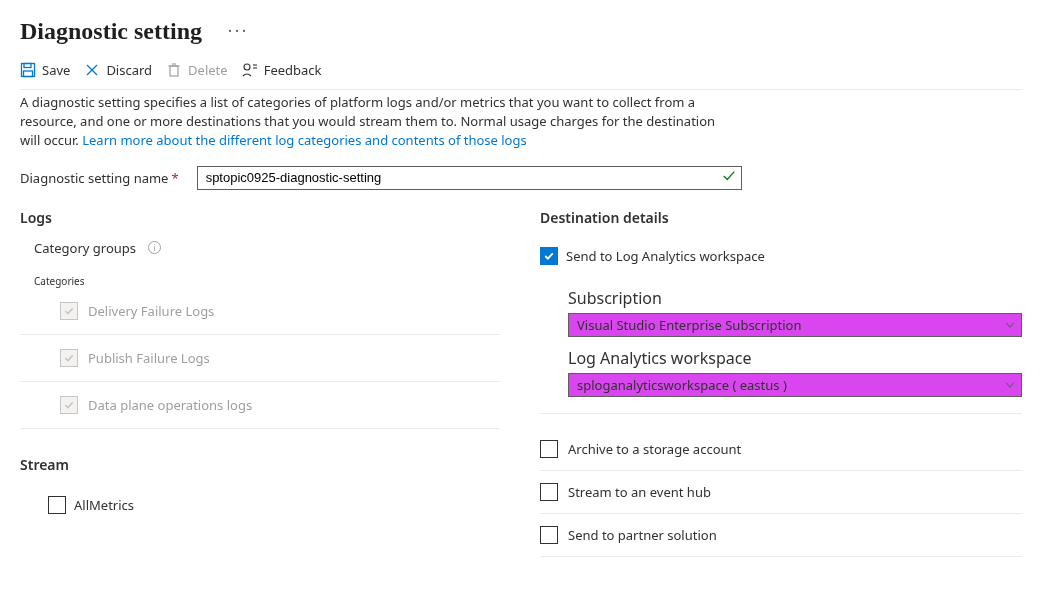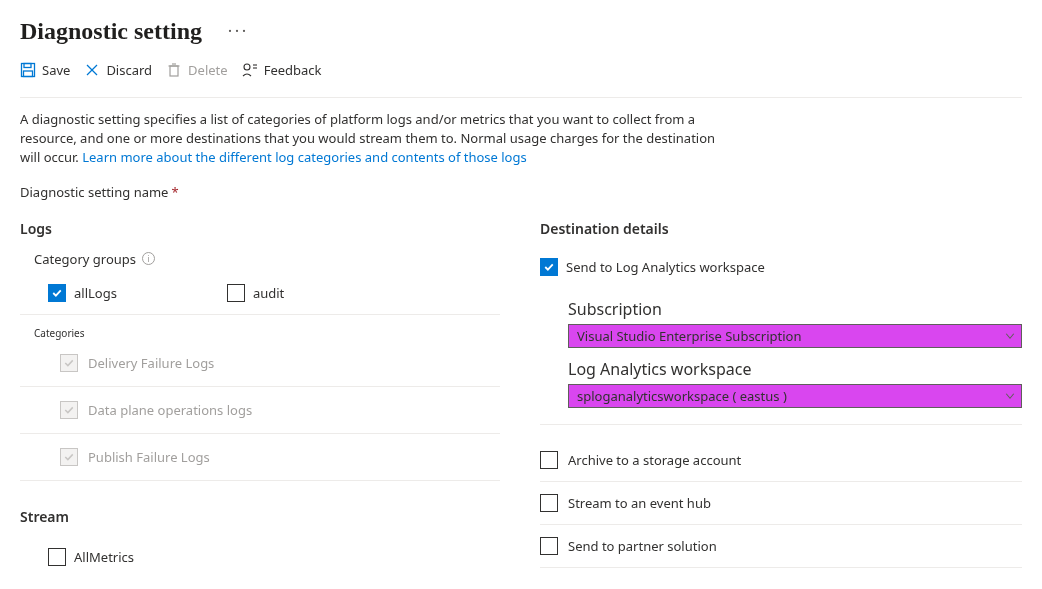--- a/index.html
+++ b/index.html
@@ -7,37 +7,37 @@
     margin: 0;
     font-family: "Segoe UI", system-ui, -apple-system, sans-serif;
     font-size: 13px;
     color: #323130;
     background: #fff;
     padding: 18px 20px;
   }
   .header { display: flex; align-items: center; gap: 25px; margin-bottom: 16px; font-family: Liberation Serif, serif; }
   .page-title { font-size: 24px; font-weight: 600; color: #201f1e; }
   .ellipsis { font-size: 18px; color: #605e5c; letter-spacing: 1px; cursor: pointer; }
-  .toolbar { display: flex; gap: 14px; align-items: center; border-bottom: 1px solid #edebe9; padding-bottom: 18px; margin-bottom: 12px; }
+  .toolbar { display: flex; gap: 14px; align-items: center; border-bottom: 1px solid #edebe9; padding-bottom: 10px; margin-bottom: 3px; }
   .tool-btn { display: flex; gap: 6px; align-items: center; cursor: pointer; font-size: 13px; }
   .tool-btn.disabled { color: #a19f9d; cursor: default; }
   .icon { width: 16px; height: 16px; display: inline-flex; align-items: center; justify-content: center; }
   .desc { max-width: 700px; line-height: 1.45; margin-bottom: 16px; }
   .link { color: #0078d4; text-decoration: none; cursor: pointer; }
   .name-row { display: flex; align-items: center; gap: 18px; margin-bottom: 18px; }
   .name-label { font-size: 13px; }
   .required-star { color: #a4262c; margin-left: 3px; }
   .name-input-wrap { position: relative; flex: 0 0 545px; }
   .name-input { width: 100%; padding: 4px 26px 4px 8px; border: 1px solid #605e5c; font-size: 13px; height: 24px; }
   .check-mark { position: absolute; right: 6px; top: 50%; transform: translateY(-50%); color: #107c10; }
   .columns { display: flex; gap: 40px; }
   .col-left { flex: 0 0 480px; }
   .col-right { flex: 1; }
   .section-head { font-weight: 600; font-size: 14px; margin-bottom: 12px; }
-  .subhead { font-size: 13px; margin: 10px 0 6px; display: flex; align-items: center; gap: 6px; padding-left: 14px; }
+  .subhead { font-size: 13px; margin: 10px 0 6px; display: flex; align-items: center; gap: 12px; padding-left: 14px; }
   .info-icon { width: 13px; height: 13px; border: 1px solid #a19f9d; border-radius: 50%; display: inline-flex; align-items: center; justify-content: center; font-size: 9px; color: #a19f9d; }
   .cbx-row { display: flex; gap: 110px; padding: 10px 0 12px 28px; border-bottom: 1px solid #edebe9; }
   .cbx-wrap { display: flex; align-items: flex-start; gap: 8px; cursor: pointer; }
   .cbx { width: 18px; height: 18px; border: 1px solid #323130; display: inline-flex; align-items: center; justify-content: center; flex-shrink: 0; }
   .cbx.checked { background: #0078d4; border-color: #0078d4; }
   .cbx.disabled { border-color: #c8c6c4; background: #f3f2f1; }
   .cbx svg { width: 12px; height: 12px; }
   .cat-head { padding: 11px 0 0 14px; font-size: 10px; }
   .category-item { display: flex; align-items: center; gap: 10px; padding: 14px 0 14px 40px; border-bottom: 1px solid #edebe9; color: #a19f9d; }
   .metrics { margin-top: 26px; }
@@ -103,72 +103,66 @@
 </div>
 
 <div class="desc">
   <span>A diagnostic setting specifies a list of categories of platform logs and/or metrics that you want to collect from a resource, and one or more destinations that you would stream them to. Normal usage charges for the destination will occur. </span><a class="link">Learn more about the different log categories and contents of those logs</a>
 </div>
 
 <div class="name-row">
   <div>
     <span class="name-label">Diagnostic setting name</span><span class="required-star">*</span>
   </div>
+  <div class="name-input-wrap">
+    <input class="name-input" type="text" value="sptopic0925-diagnostic-setting" style="">
+    <span class="check-mark">
+      <svg width="14" height="14" viewBox="0 0 16 16" fill="none" stroke="#107c10" stroke-width="1.6">
+          <polyline points="2,8 6,12 14,3"></polyline>
+        </svg>
+    </span>
+  </div>
 </div>
 
 <div class="columns">
 
   <div class="col-left">
     <div class="section-head">Logs</div>
 
     <div class="subhead">
       <span>Category groups</span>
       <span class="info-icon">i</span>
     </div>
 
-    <div class="cbx-row">
-      <label class="cbx-wrap">
-        <span class="cbx checked">
-          <svg viewBox="0 0 16 16" fill="none" stroke="#fff" stroke-width="2.4">
-              <polyline points="3,8 6.5,11.5 13,4.5"></polyline>
-            </svg>
-        </span>
-        <span>allLogs</span>
-      </label>
-      <label class="cbx-wrap">
-        <span class="cbx"></span>
-        <span>audit</span>
-      </label>
-    </div>
 
     <div class="cat-head">Categories</div>
 
     <div class="category-item">
       <span class="cbx disabled">
         <svg viewBox="0 0 16 16" fill="none" stroke="#c8c6c4" stroke-width="2">
             <polyline points="3,8 6.5,11.5 13,4.5"></polyline>
           </svg>
       </span>
       <span>Delivery Failure Logs</span>
     </div>
     <div class="category-item">
       <span class="cbx disabled">
         <svg viewBox="0 0 16 16" fill="none" stroke="#c8c6c4" stroke-width="2">
             <polyline points="3,8 6.5,11.5 13,4.5"></polyline>
           </svg>
       </span>
-      <span>Data plane operations logs</span>
+      <span>Publish Failure Logs</span>
     </div>
     <div class="category-item">
       <span class="cbx disabled">
         <svg viewBox="0 0 16 16" fill="none" stroke="#c8c6c4" stroke-width="2">
             <polyline points="3,8 6.5,11.5 13,4.5"></polyline>
           </svg>
       </span>
-      <span>Publish Failure Logs</span>
+      <span>Data plane operations logs</span>
     </div>
 
     <div class="metrics">
       <div class="section-head">Stream</div>
       <div class="cbx-row">
         <label class="cbx-wrap">
           <span class="cbx"></span>
           <span>AllMetrics</span>
         </label>
       </div>

